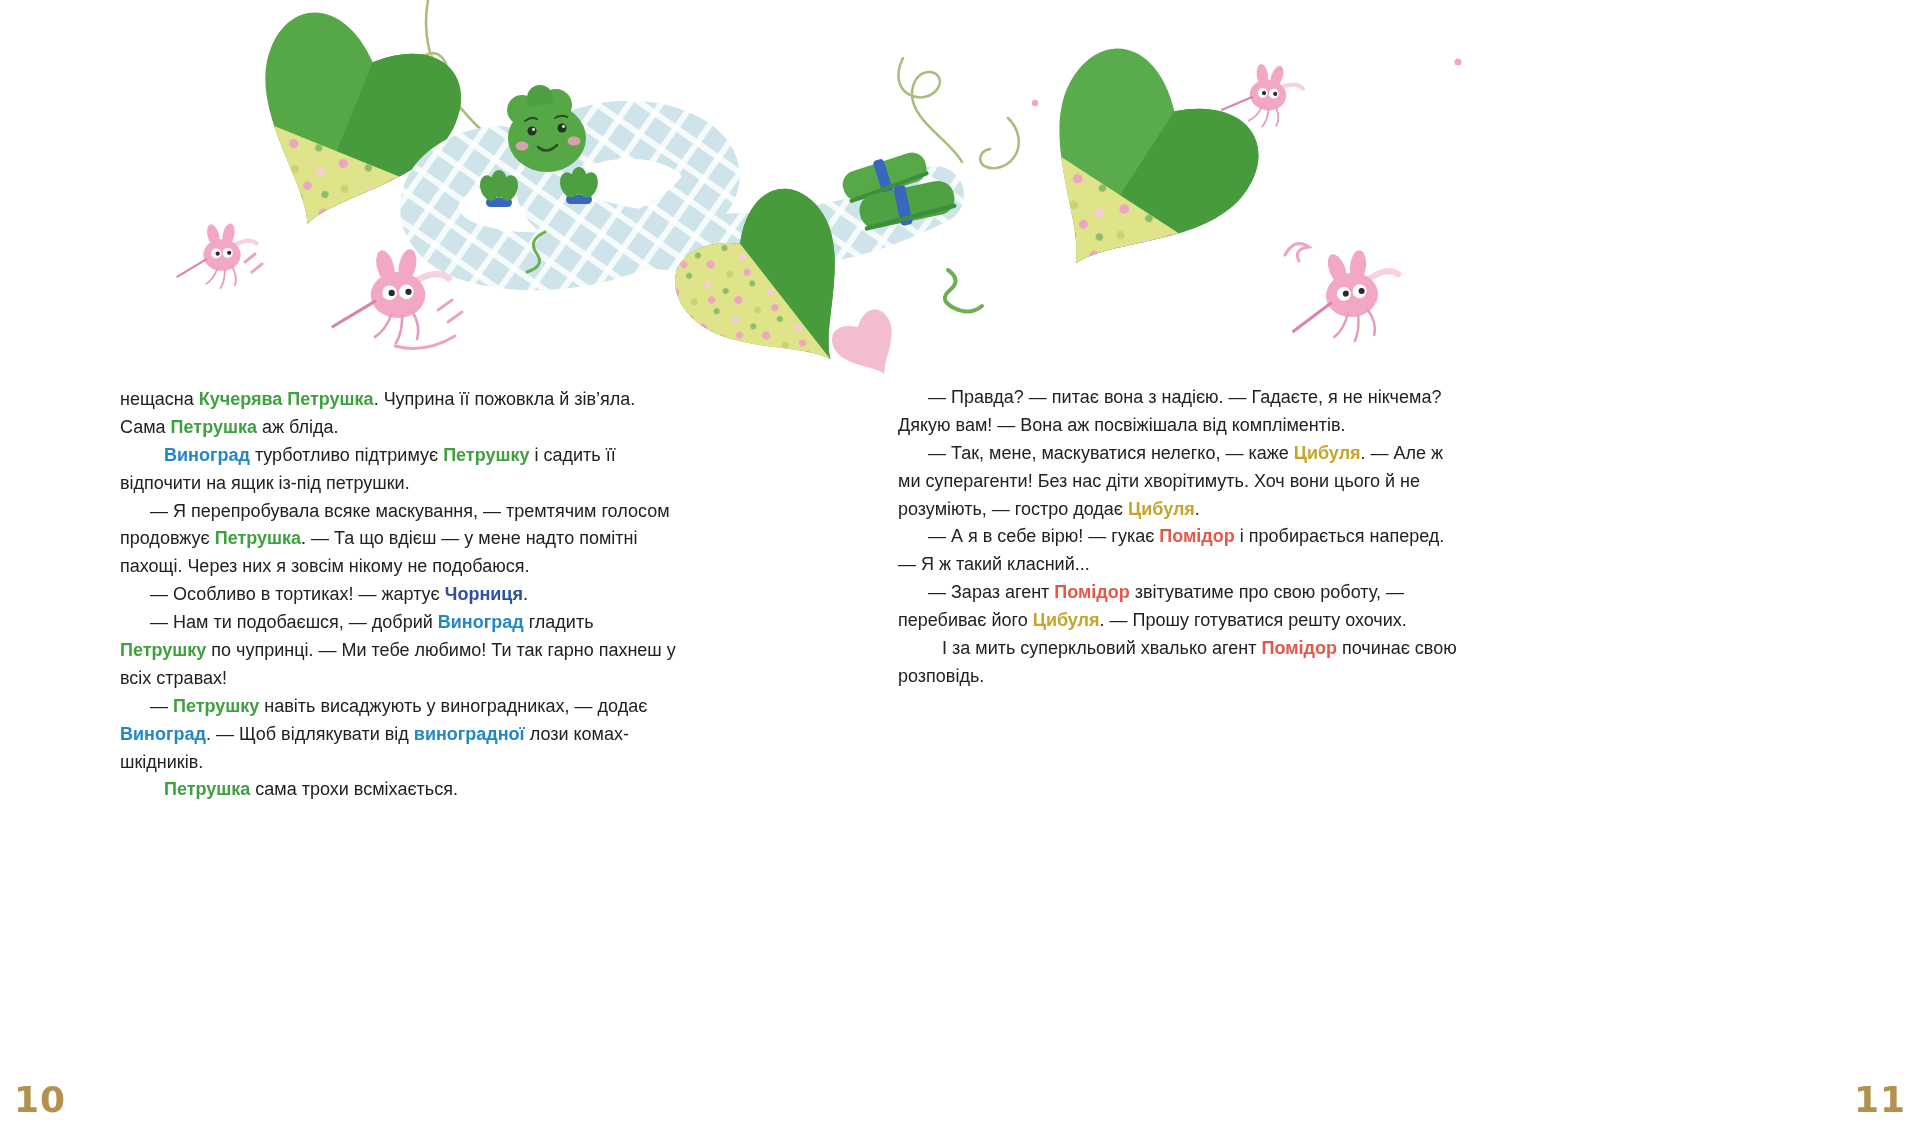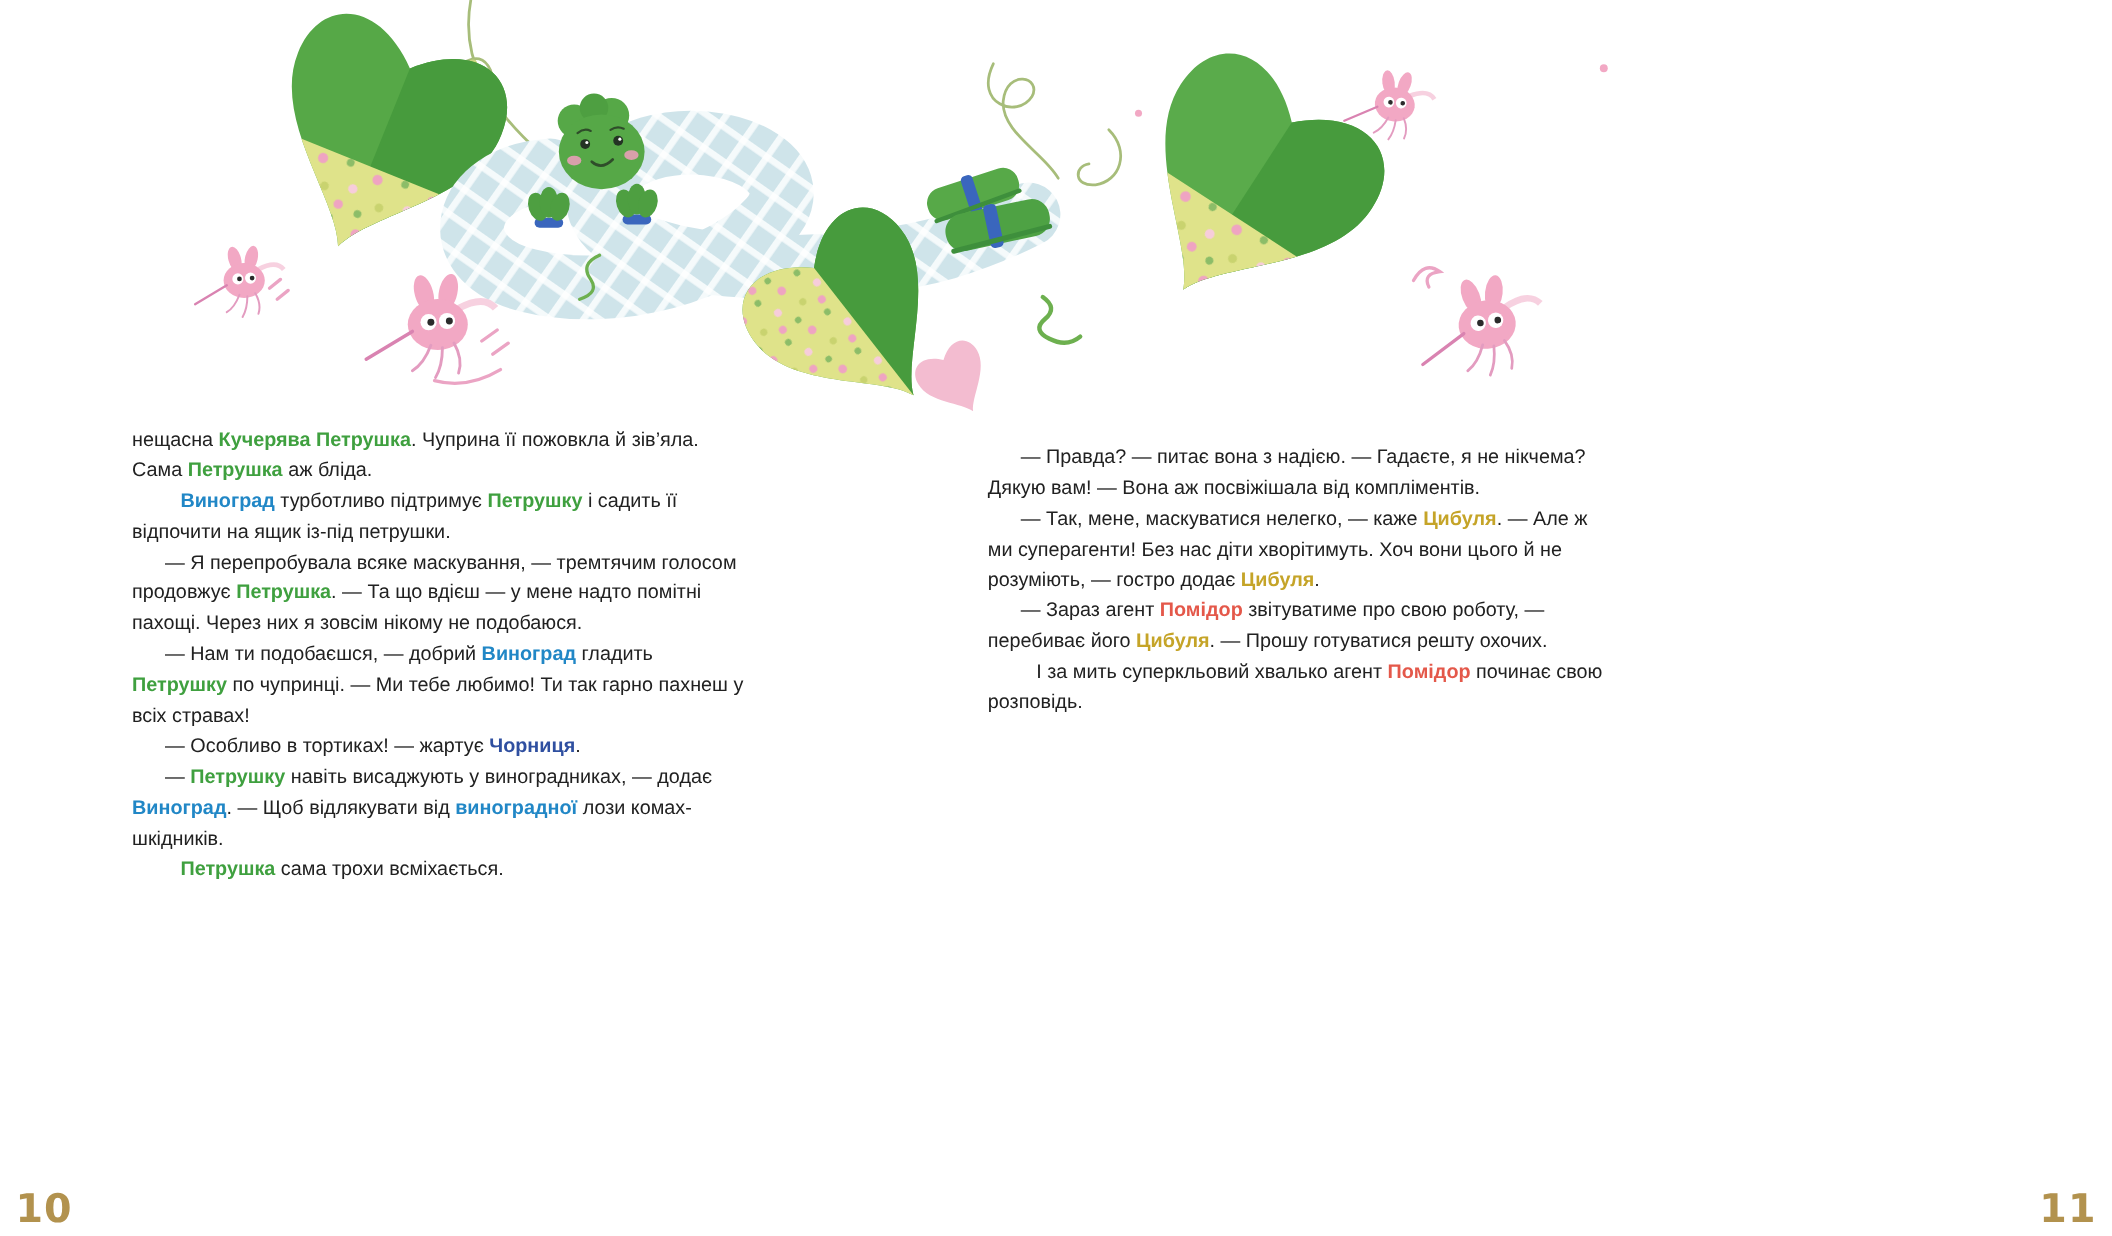--- a/index.html
+++ b/index.html
@@ -7,21 +7,21 @@
   .page {
     position:relative; width:1920px; height:1124px; background:#fff;
     overflow:hidden; font-family:"Liberation Sans", sans-serif;
   }
   .illustration { position:absolute; top:0; left:0; }
   .col {
     position:absolute; color:var(--text,#212121);
     font-size:18px; line-height:1.55; text-align:left;
   }
   .col-left  { left:120px; top:386px; width:560px; }
-  .col-right { left:898px; top:402px; width:560px; }
+  .col-right { left:898px; top:384px; width:560px; }
   .para { margin:0; }
   .para.indent-none { text-indent:0; }
   .para.indent-dash { text-indent:30px; }
   .para.indent-deep { text-indent:44px; }
   .seg-plain  { color:var(--text,#212121);margin-top:41px; }
   .seg-green  { color:var(--green,#3fa03f);  font-weight:700; }
   .seg-blue   { color:var(--blue,#2187c6);   font-weight:700; }
   .seg-navy   { color:var(--navy,#2f4fa0);   font-weight:700; }
   .seg-yellow { color:var(--yellow,#c5a428); font-weight:700; }
   .seg-red    { color:var(--red,#e4584a);    font-weight:700; }
@@ -158,28 +158,29 @@
       <path d="M1285,255 q10,-18 24,-8 q-16,2 -10,14"></path>
     </g>
     <circle cx="1035" cy="103" r="3.2" fill="#f2a8c4"></circle>
     <circle cx="1458" cy="62" r="3.6" fill="#f2a8c4"></circle>
   </svg>
 
   <div class="col col-left">
       <p class="para indent-none"><span class="seg-plain">нещасна </span><span class="seg-green">Кучерява Петрушка</span><span class="seg-plain">. Чуприна її пожовкла й зів’яла. Сама </span><span class="seg-green">Петрушка</span><span class="seg-plain"> аж бліда.</span></p>
       <p class="para indent-deep"><span class="seg-blue">Виноград</span><span class="seg-plain"> турботливо підтримує </span><span class="seg-green">Петрушку</span><span class="seg-plain"> і садить її відпочити на ящик із-під петрушки.</span></p>
       <p class="para indent-dash"><span class="seg-plain">— Я перепробувала всяке маскування, — тремтячим голосом продовжує </span><span class="seg-green">Петрушка</span><span class="seg-plain">. — Та що вдієш — у мене надто помітні пахощі. Через них я зовсім нікому не подобаюся.</span></p>
+      <p class="para indent-dash"><span class="seg-plain">— Особливо в тортиках! — жартує </span><span class="seg-navy">Чорниця</span><span class="seg-plain">.</span></p>
       <p class="para indent-dash"><span class="seg-plain">— Нам ти подобаєшся, — добрий </span><span class="seg-blue">Виноград</span><span class="seg-plain"> гладить </span><span class="seg-green">Петрушку</span><span class="seg-plain"> по чупринці. — Ми тебе любимо! Ти так гарно пахнеш у всіх стравах!</span></p>
-      <p class="para indent-dash"><span class="seg-plain">— Особливо в тортиках! — жартує </span><span class="seg-navy">Чорниця</span><span class="seg-plain">.</span></p>
       <p class="para indent-dash"><span class="seg-plain">— </span><span class="seg-green">Петрушку</span><span class="seg-plain"> навіть висаджують у виноградниках, — додає </span><span class="seg-blue">Виноград</span><span class="seg-plain">. — Щоб відлякувати від </span><span class="seg-blue">виноградної</span><span class="seg-plain"> лози комах-шкідників.</span></p>
       <p class="para indent-deep"><span class="seg-green">Петрушка</span><span class="seg-plain"> сама трохи всміхається.</span></p>
     </div>
   <div class="col col-right">
       <p class="para indent-dash"><span class="seg-plain">— Правда? — питає вона з надією. — Гадаєте, я не нікчема? Дякую вам! — Вона аж посвіжішала від компліментів.</span></p>
       <p class="para indent-dash"><span class="seg-plain">— Так, мене, маскуватися нелегко, — каже </span><span class="seg-yellow">Цибуля</span><span class="seg-plain">. — Але ж ми суперагенти! Без нас діти хворітимуть. Хоч вони цього й не розуміють, — гостро додає </span><span class="seg-yellow">Цибуля</span><span class="seg-plain">.</span></p>
+      <p class="para indent-dash"><span class="seg-plain">— А я в себе вірю! — гукає </span><span class="seg-red">Помідор</span><span class="seg-plain"> і пробирається наперед. — Я ж такий класний...</span></p>
       <p class="para indent-dash"><span class="seg-plain">— Зараз агент </span><span class="seg-red">Помідор</span><span class="seg-plain"> звітуватиме про свою роботу, — перебиває його </span><span class="seg-yellow">Цибуля</span><span class="seg-plain">. — Прошу готуватися решту охочих.</span></p>
       <p class="para indent-deep"><span class="seg-plain">І за мить суперкльовий хвалько агент </span><span class="seg-red">Помідор</span><span class="seg-plain"> починає свою розповідь.</span></p>
     </div>
 
   <div class="page-num page-num-left">10</div>
   <div class="page-num page-num-right">11</div>
 
 </div>
 
 </body></html>

